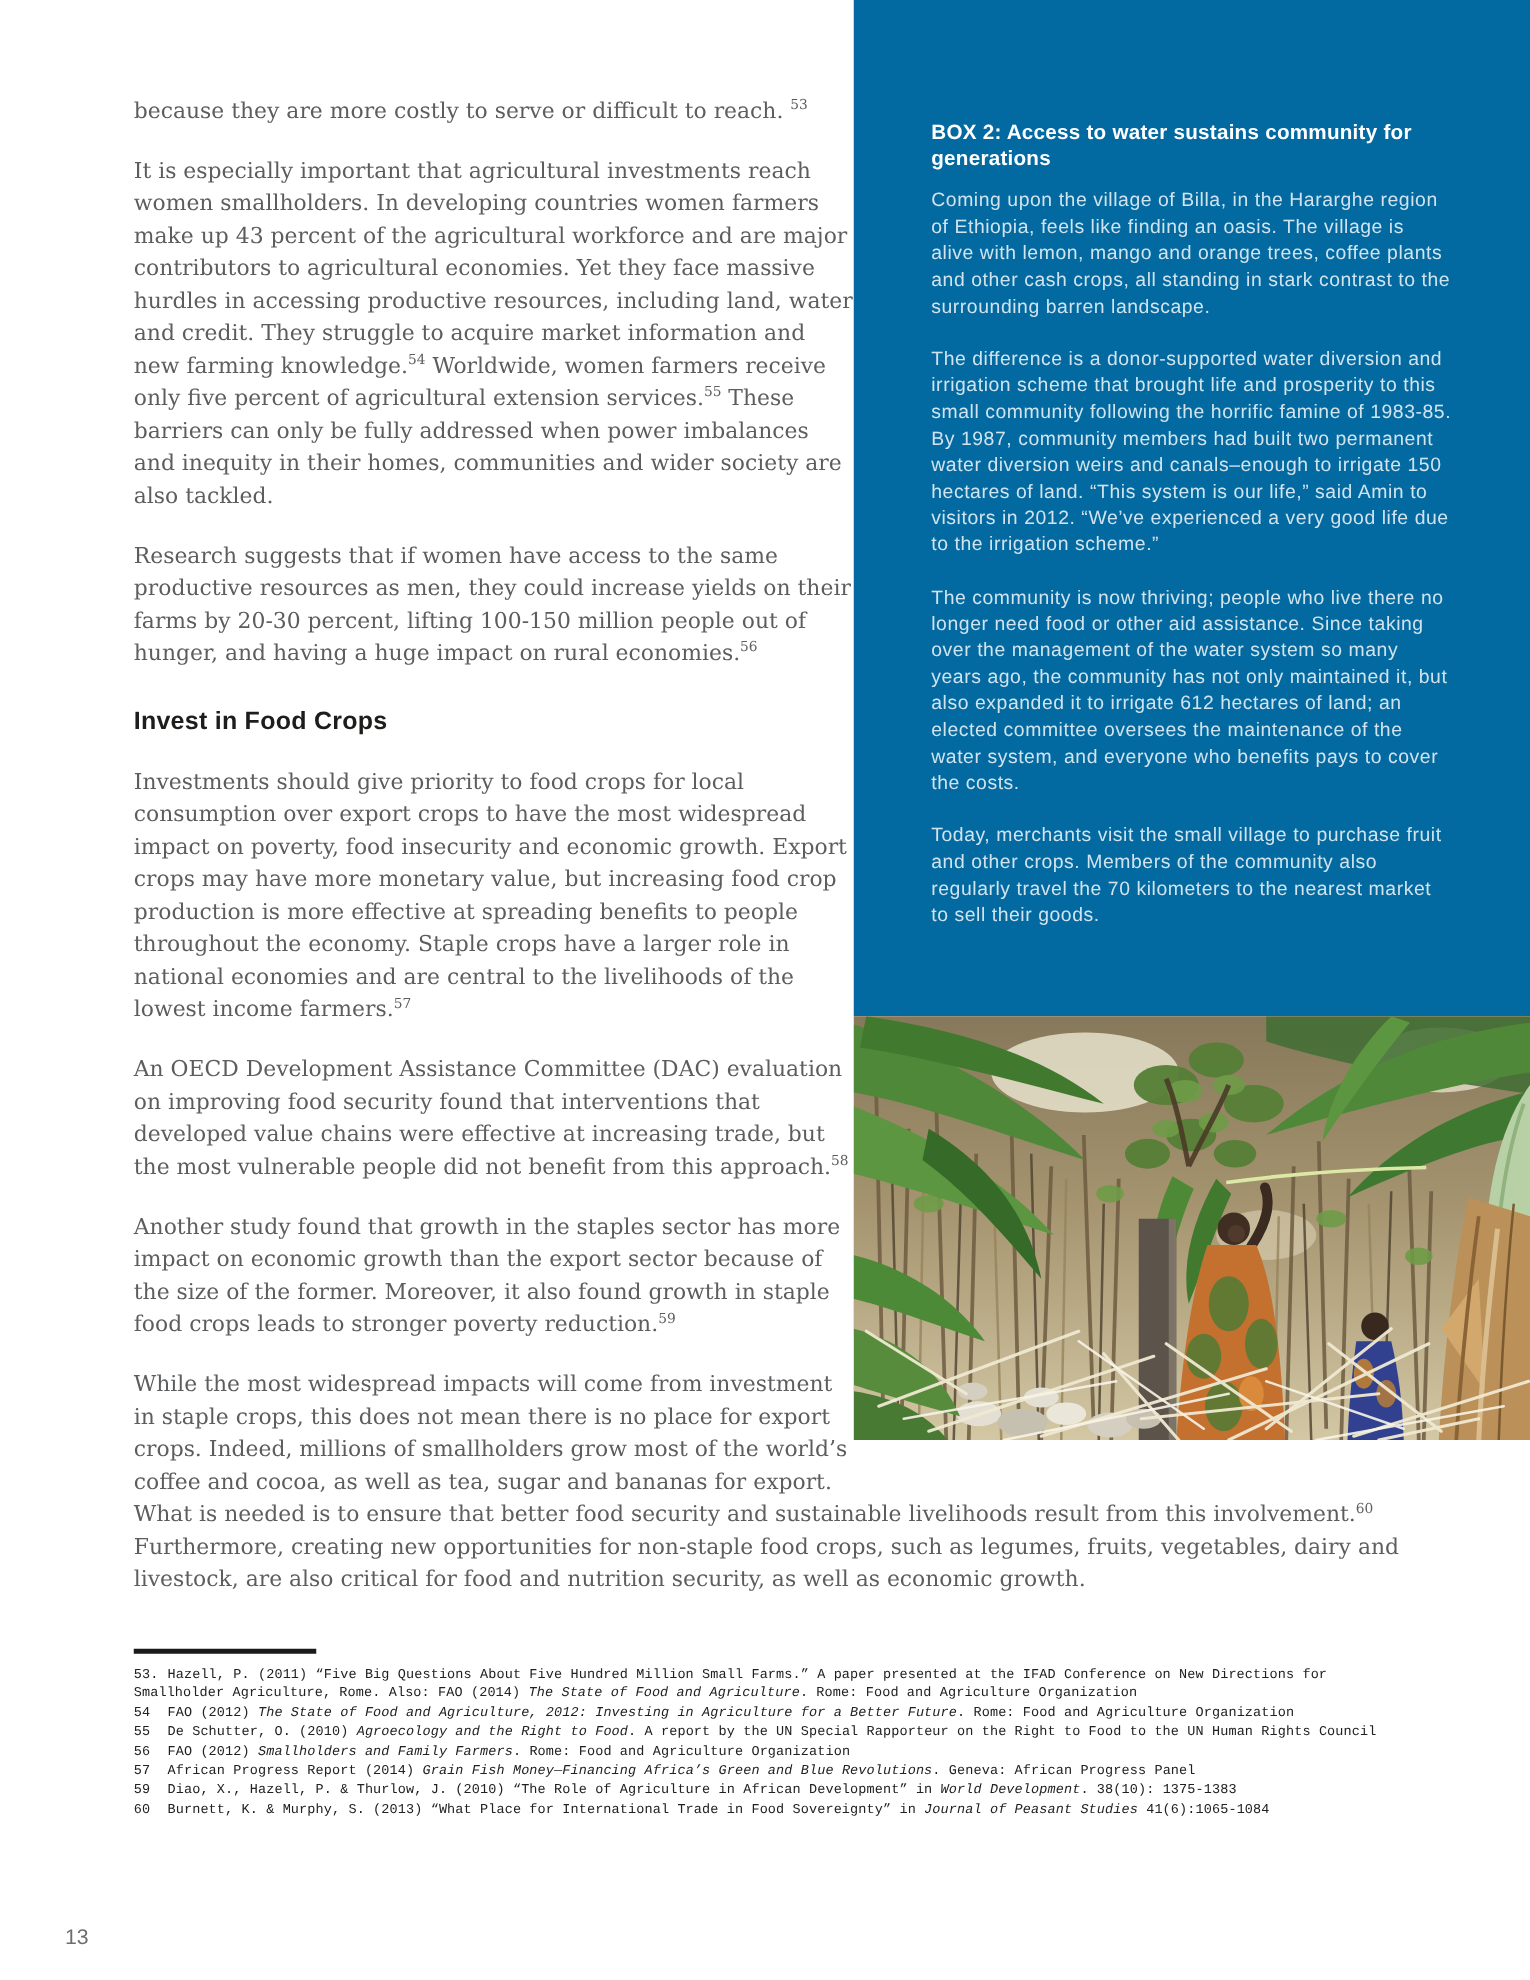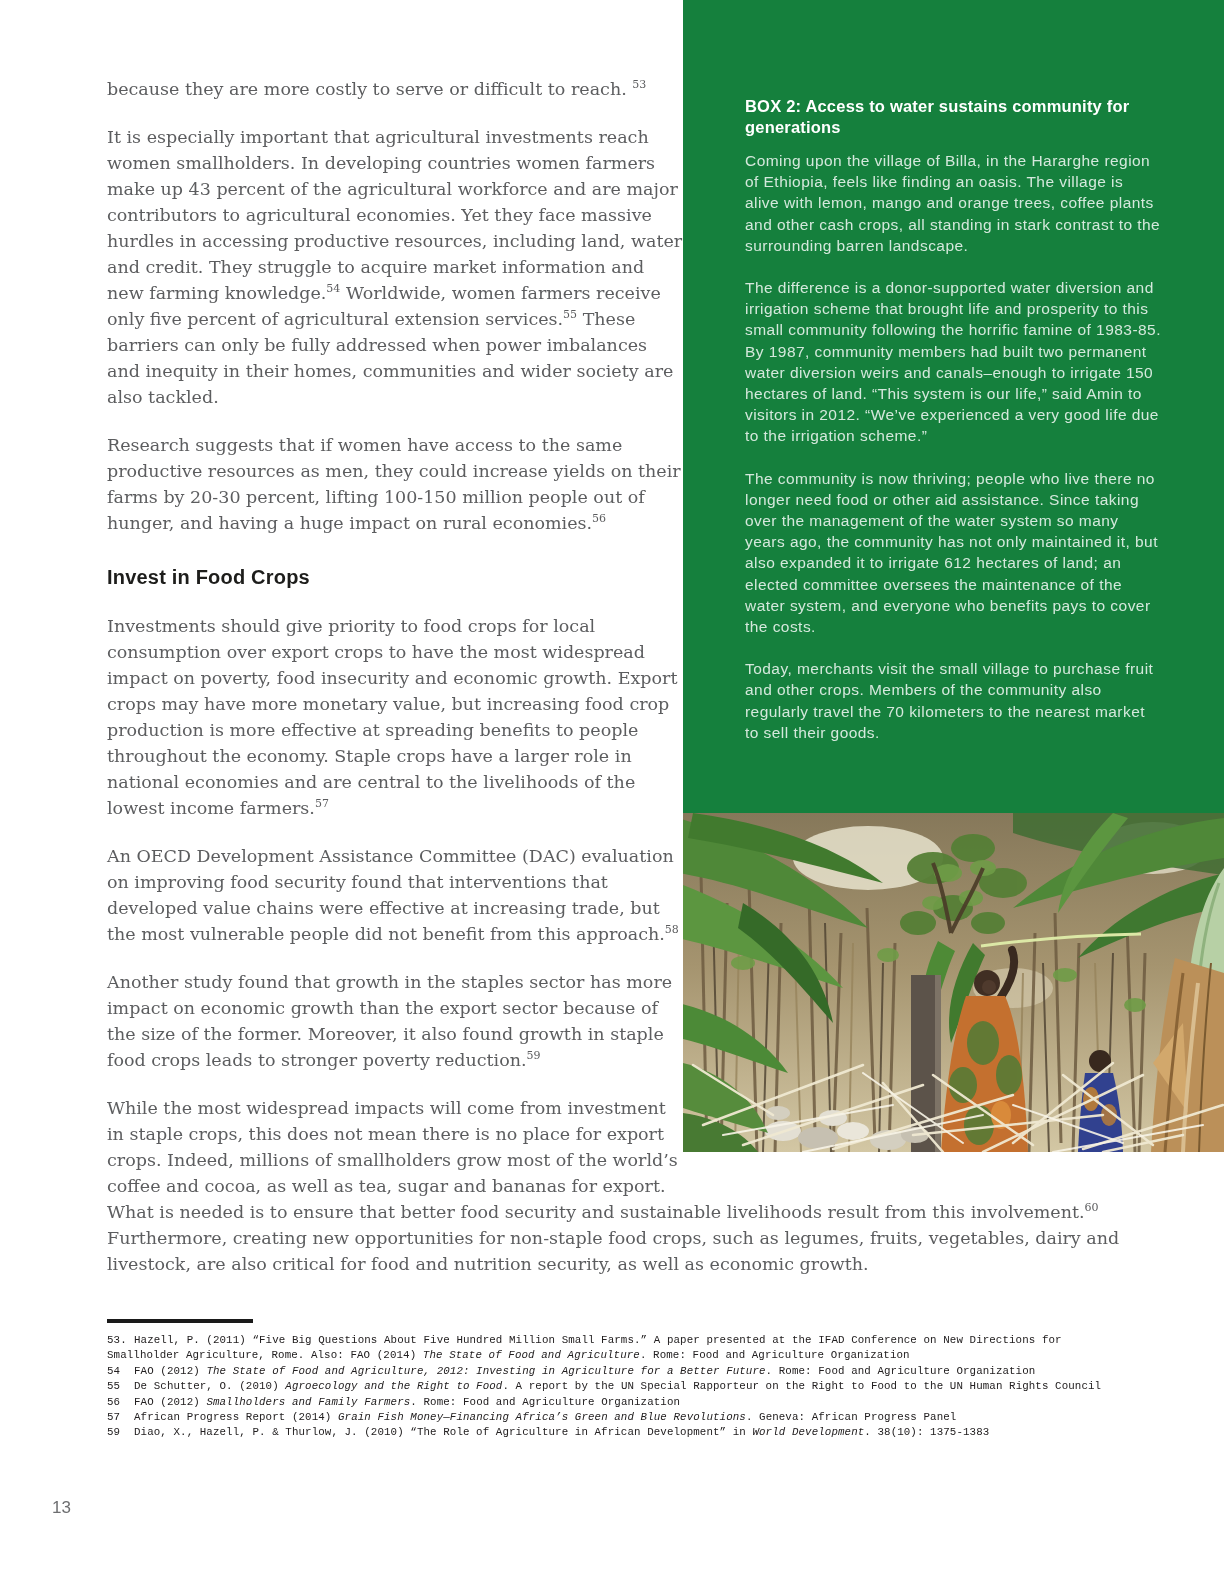--- a/index.html
+++ b/index.html
@@ -14,21 +14,21 @@
     overflow:hidden;
   }
   
   .right-col {
     float:right;
     width:541px;
     margin-right:-94px;
     margin-bottom:45px;
   }
   .teal-box {
-    background:#15803d;
+    background:#0369a1;
     height:813px;
     overflow:hidden;
     padding:96px 62px 0 62px;
   }
   .teal-box h3 {
     color:#ffffff;
     font-size:16.5px;
     line-height:21px;
     font-weight:bold;
     letter-spacing:.2px;
@@ -77,21 +77,21 @@
   .fn {
     font-size:10.8px;
     line-height:15.4px;
     color:#232021;
     letter-spacing:.1px;
   }
   .fn .fn-num { display:inline-block; min-width:27px; }
 
   .page-number {
     position:absolute;
-    left:52px; top:1498px;
+    left:52px; top:1540px;
     font-size:17px;
     color:#6d6e70;
   }
 </style>
 </head>
 <body>
 
 <div class="page">
 
   <div class="right-col">
@@ -272,17 +272,18 @@
 
   <div class="footnotes">
     <div class="fn-rule"></div>
     <div>
         <div class="fn"><span class="fn-num">53.</span>Hazell, P. (2011) “Five Big Questions About Five Hundred Million Small Farms.” A paper presented at the IFAD Conference on New Directions for Smallholder Agriculture, Rome. Also: FAO (2014) <i>The State of Food and Agriculture</i>. Rome: Food and Agriculture Organization</div>
         <div class="fn"><span class="fn-num">54</span>FAO (2012) <i>The State of Food and Agriculture, 2012: Investing in Agriculture for a Better Future</i>. Rome: Food and Agriculture Organization</div>
         <div class="fn"><span class="fn-num">55</span>De Schutter, O. (2010) <i>Agroecology and the Right to Food</i>. A report by the UN Special Rapporteur on the Right to Food to the UN Human Rights Council</div>
         <div class="fn"><span class="fn-num">56</span>FAO (2012) <i>Smallholders and Family Farmers</i>. Rome: Food and Agriculture Organization</div>
         <div class="fn"><span class="fn-num">57</span>African Progress Report (2014) <i>Grain Fish Money—Financing Africa’s Green and Blue Revolutions</i>. Geneva: African Progress Panel</div>
         <div class="fn"><span class="fn-num">59</span>Diao, X., Hazell, P. &amp; Thurlow, J. (2010) “The Role of Agriculture in African Development” in <i>World Development</i>. 38(10): 1375-1383</div>
+        <div class="fn"><span class="fn-num">60</span>Burnett, K. &amp; Murphy, S. (2013) “What Place for International Trade in Food Sovereignty” in <i>Journal of Peasant Studies</i> 41(6):1065-1084</div>
       </div>
   </div>
 
   <div class="page-number">13</div>
 </div>
 
 </body></html>

